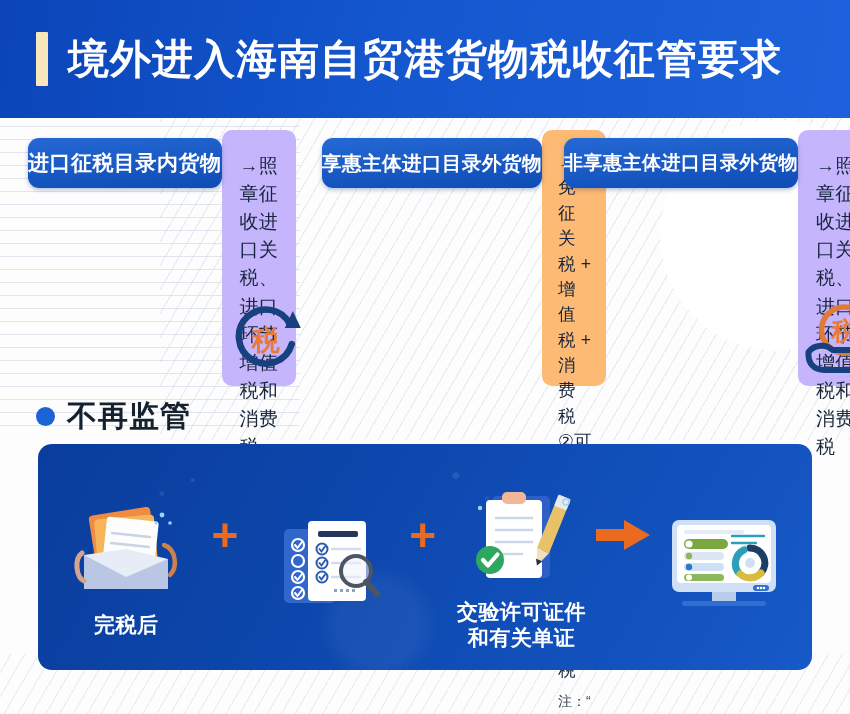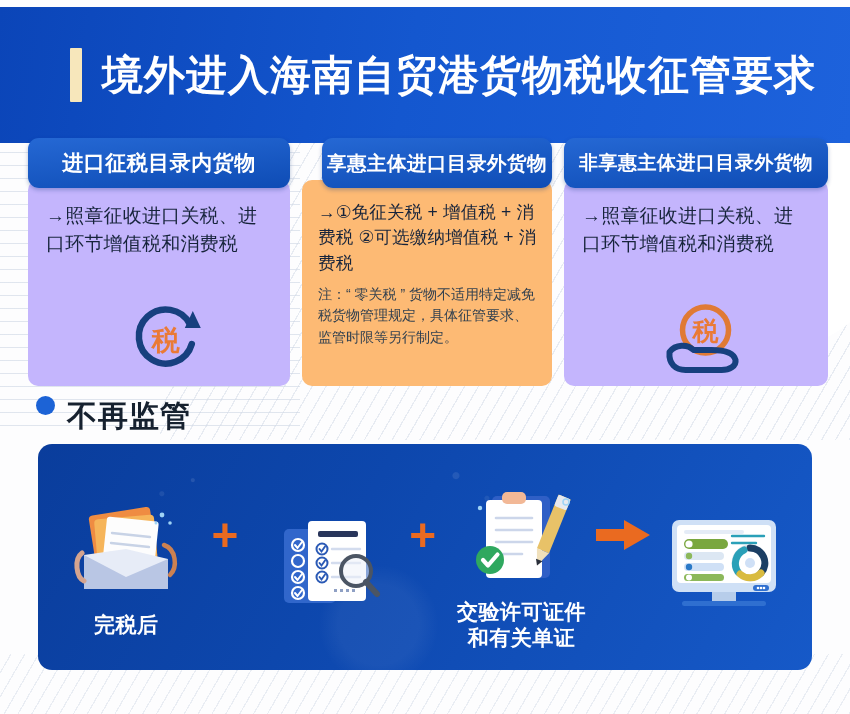--- a/index.html
+++ b/index.html
@@ -44,44 +44,44 @@
     position: absolute; left: 0; bottom: 0; width: 850px; height: 60px;
     background: repeating-linear-gradient(
        -60deg,
        rgba(205,214,228,0.40) 0px, rgba(205,214,228,0.40) 1.2px,
        rgba(0,0,0,0) 1.2px, rgba(0,0,0,0) 12px);
     pointer-events: none;
   }
 
   
   .banner {
-    position: absolute; left: 0; top: 7px; width: 850px; height: 136px;
+    position: absolute; left: 0; top: 0; width: 850px; height: 118px;
     background: linear-gradient(100deg, #0b45b8 0%, #1457cf 48%, #1d62dc 100%);
-    display: flex; align-items: center; justify-content: center;
+    display: flex; align-items: center;
   }
   .banner-accent {
     width: 12px; height: 54px; background: #f7e7bb;
     margin-left: 36px; margin-right: 20px; flex: none;
     border-radius: 1px;
   }
   .banner-title {
     color: #ffffff;
     font-size: 41px;
     font-weight: bold;
     letter-spacing: 1px;
     white-space: nowrap;
   }
 
   
   .cards {
     position: absolute; left: 28px; top: 138px;
     width: 800px; height: 248px;
     display: flex; gap: 12px;
   }
-  .card { position: relative; display: flex; flex-direction: column; }
+  .card { position: relative; display: flex; flex-direction: row; }
   .card.c1 { width: 262px; }
   .card.c2 { width: 250px; }
   .card.c3 { width: 264px; }
 
   .card-head {
     position: relative; z-index: 2;
     height: 50px; border-radius: 11px;
     background: linear-gradient(175deg, #2568d4 0%, #0e4cb5 100%);
     box-shadow: 0 2px 4px rgba(10,50,120,0.30);
     display: flex; align-items: center; justify-content: center;
@@ -117,21 +117,21 @@
     transform: translateX(-40%);
   }
   .icon-tax-hand {
     position: absolute; left: 50%; bottom: 4px;
     transform: translateX(-44%);
   }
 
   
   .sec-title {
     position: absolute; left: 36px; top: 396px;
-    display: flex; align-items: flex-start; gap: 12px;
+    display: flex; align-items: center; gap: 12px;
   }
   .sec-dot {
     width: 19px; height: 19px; border-radius: 50%;
     background: #1c63d6; flex: none;
   }
   .sec-label {
     color: #16212f; font-size: 30px; font-weight: bold; letter-spacing: 1px;
   }
 
   

